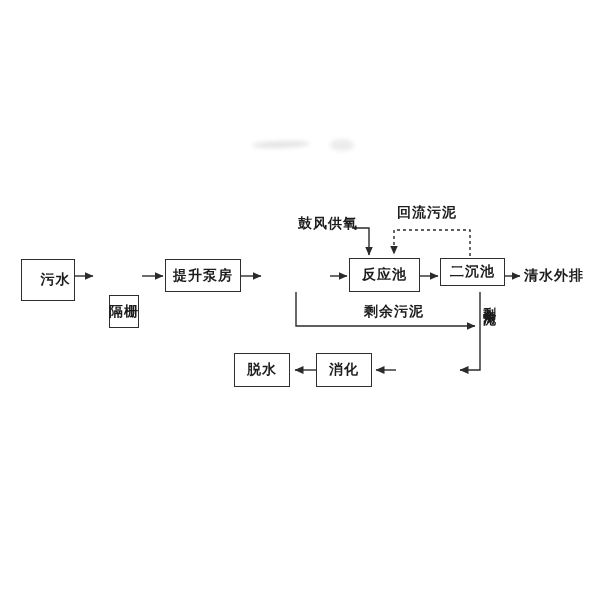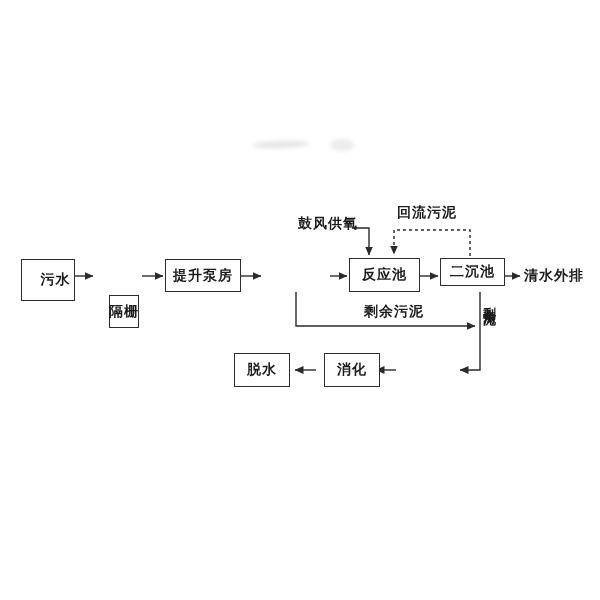--- a/index.html
+++ b/index.html
@@ -45,21 +45,21 @@
     font-size: 13px;
   }
   
   .n-sewage       { left: 21px;  top: 259px; width: 54px; height: 42px; padding-left: 15px; }
   .n-barscreen    { left: 109px;  top: 259px; width: 30px; height: 33px; margin-top: 36px; }
   .n-liftpump     { left: 165px; top: 259px; width: 76px; height: 33px; }
   .n-grit         { left: 263px; top: 259px; width: 67px; height: 33px; }
   .n-reaction     { left: 349px; top: 258px; width: 71px; height: 34px; }
   .n-secondary    { left: 440px; top: 258px; width: 65px; height: 28px; }
   .n-thickening   { left: 396px; top: 353px; width: 60px; height: 34px; }
-  .n-digestion    { left: 324px; top: 353px; width: 56px; height: 34px; }
+  .n-digestion    { left: 316px; top: 353px; width: 56px; height: 34px; }
   .n-dewatering   { left: 234px; top: 353px; width: 56px; height: 34px; }
   
   .l-outflow      { left: 524px; top: 267px; }
   .l-blast        { left: 298px; top: 215px; }
   .l-return       { left: 397px; top: 204px; }
   .l-excess-h     { left: 364px; top: 303px; }
   .l-excess-v     { left: 480px; top: 297px; height: 60px; }
   
   .smudge {
     position: absolute;

